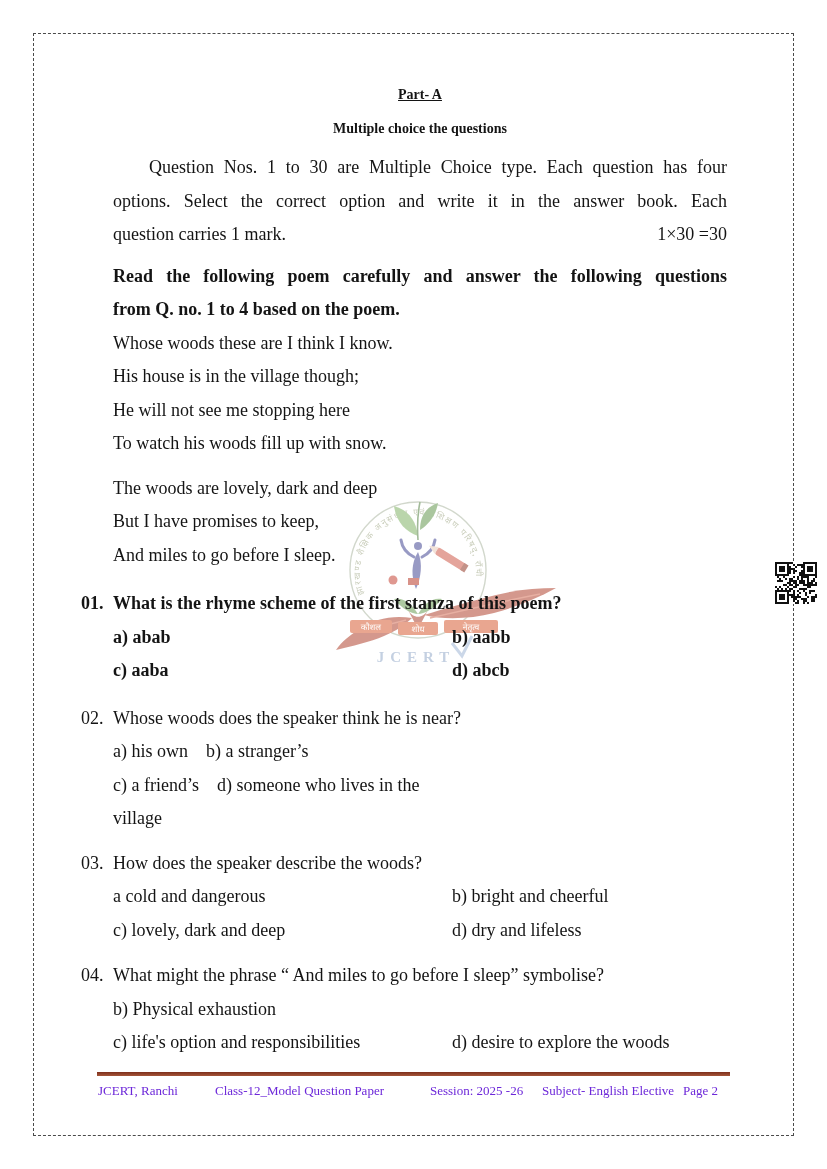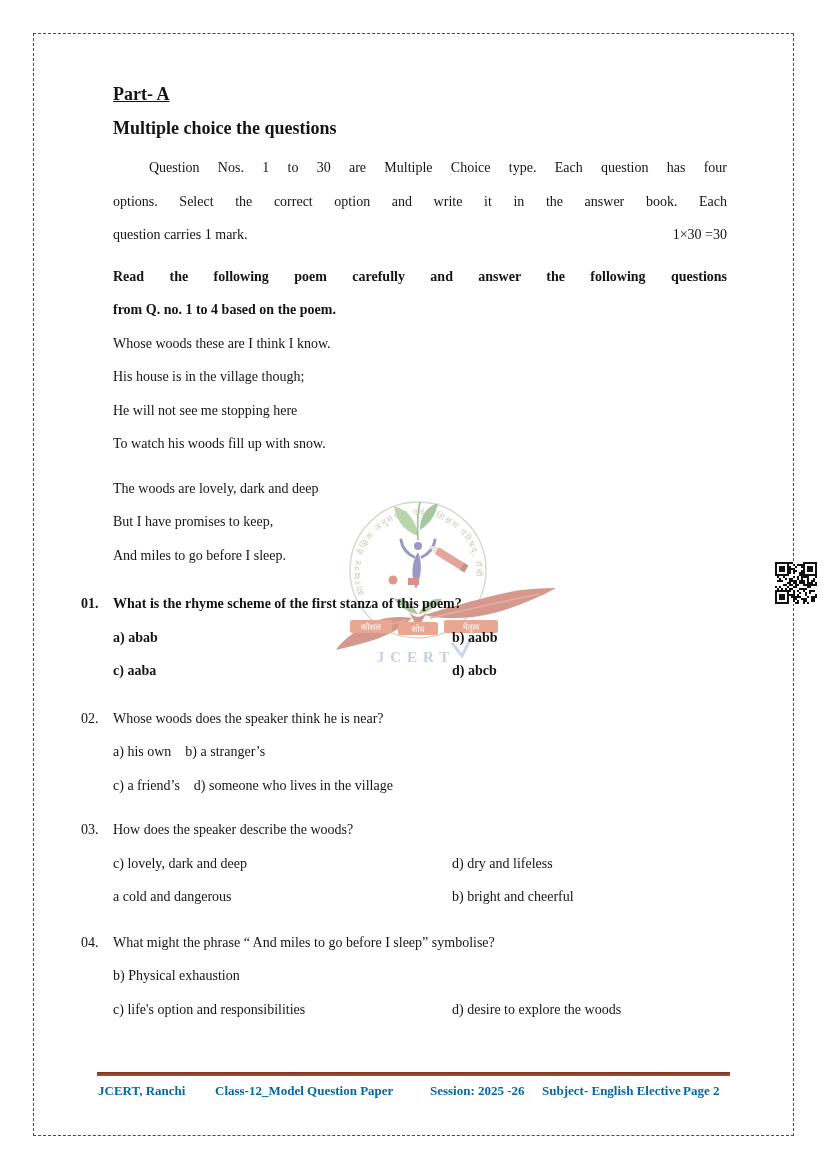--- a/index.html
+++ b/index.html
@@ -5,39 +5,39 @@
   html,body { margin:0; padding:0; background:#ffffff; }
   .page {
     position:relative; width:827px; height:1169px; background:#ffffff;
     font-family:"Liberation Serif", serif; color:#141414; overflow:hidden;
   }
   .frame {
     position:absolute; left:33px; top:33px; width:759px; height:1101px;
     border:1px dashed #4a4a4a; z-index:1;
   }
   .content { position:absolute; left:113px; top:78px; width:614px; z-index:3; }
-  .line { line-height:33.5px; font-size:14px; }
-  .title-line { line-height:33.5px; font-size:18px; font-weight:bold; }
+  .line { line-height:33.5px; font-size:18px; }
+  .title-line { line-height:33.5px; font-size:14px; font-weight:bold; text-align:center; }
   .jline { text-align:justify; text-align-last:justify; }
   .indent { text-indent:36px; }
   .bold { font-weight:bold; }
   .mline { display:flex; justify-content:space-between; }
   .mt6 { margin-top:6px; } .mt8 { margin-top:8px; } .mt11 { margin-top:11px; }
   .mt12 { margin-top:12px; } .mt14 { margin-top:14px; } .mt15 { margin-top:15px;font-weight:bold; }
   .qline { text-indent:-32px; }
   .qnum { display:inline-block; width:32px; text-indent:0; }
   .optrow { display:flex; }
   .optl { width:339px; white-space:pre-wrap; }
   .optr { flex:1; white-space:pre-wrap; }
   .wm { position:absolute; left:330px; top:478px; width:232px; height:192px; z-index:2; opacity:0.52; }
   .qr { position:absolute; left:775px; top:562px; width:42px; height:42px; background:#ffffff; z-index:4; }
   .footer-rule { position:absolute; left:97px; top:1072px; width:633px; height:4px;
     background:linear-gradient(#7d2f1c,#a5563a); z-index:3; }
   .footer { position:absolute; left:0; top:1082px; width:728px; height:20px;
-    font-size:13px; line-height:18px; z-index:3; color:#0369a1;font-weight:bold; }
+    font-size:13px; line-height:18px; z-index:3; color:#6d28d9; }
   .footer span { position:absolute; white-space:nowrap; }
   .f0 { left:98px; } .f1 { left:215px; } .f2 { left:430px; } .f3 { left:542px; } .f4 { left:683px; }
 </style>
 </head>
 <body>
 
 <div class="page">
 
   <div class="frame"></div>
 
@@ -298,26 +298,26 @@
         <span class="optl">c) a friend’s    d) someone who lives in the village</span>
         <span class="optr"></span>
       </div>
     </div>
 
     <div class="mt11">
       <div class="line qline">
         <span class="qnum">03.</span><span>How does the speaker describe the woods?</span>
       </div>
       <div class="line optrow">
+        <span class="optl">a cold and dangerous</span>
+        <span class="optr">b) bright and cheerful</span>
+      </div>
+      <div class="line optrow">
         <span class="optl">c) lovely, dark and deep</span>
         <span class="optr">d) dry and lifeless</span>
-      </div>
-      <div class="line optrow">
-        <span class="optl">a cold and dangerous</span>
-        <span class="optr">b) bright and cheerful</span>
       </div>
     </div>
 
     <div class="mt12">
       <div class="line qline">
         <span class="qnum">04.</span><span>What might the phrase “ And miles to go before I sleep” symbolise?</span>
       </div>
       <div class="line optrow">
         <span class="optr">b) Physical exhaustion</span>
       </div>

